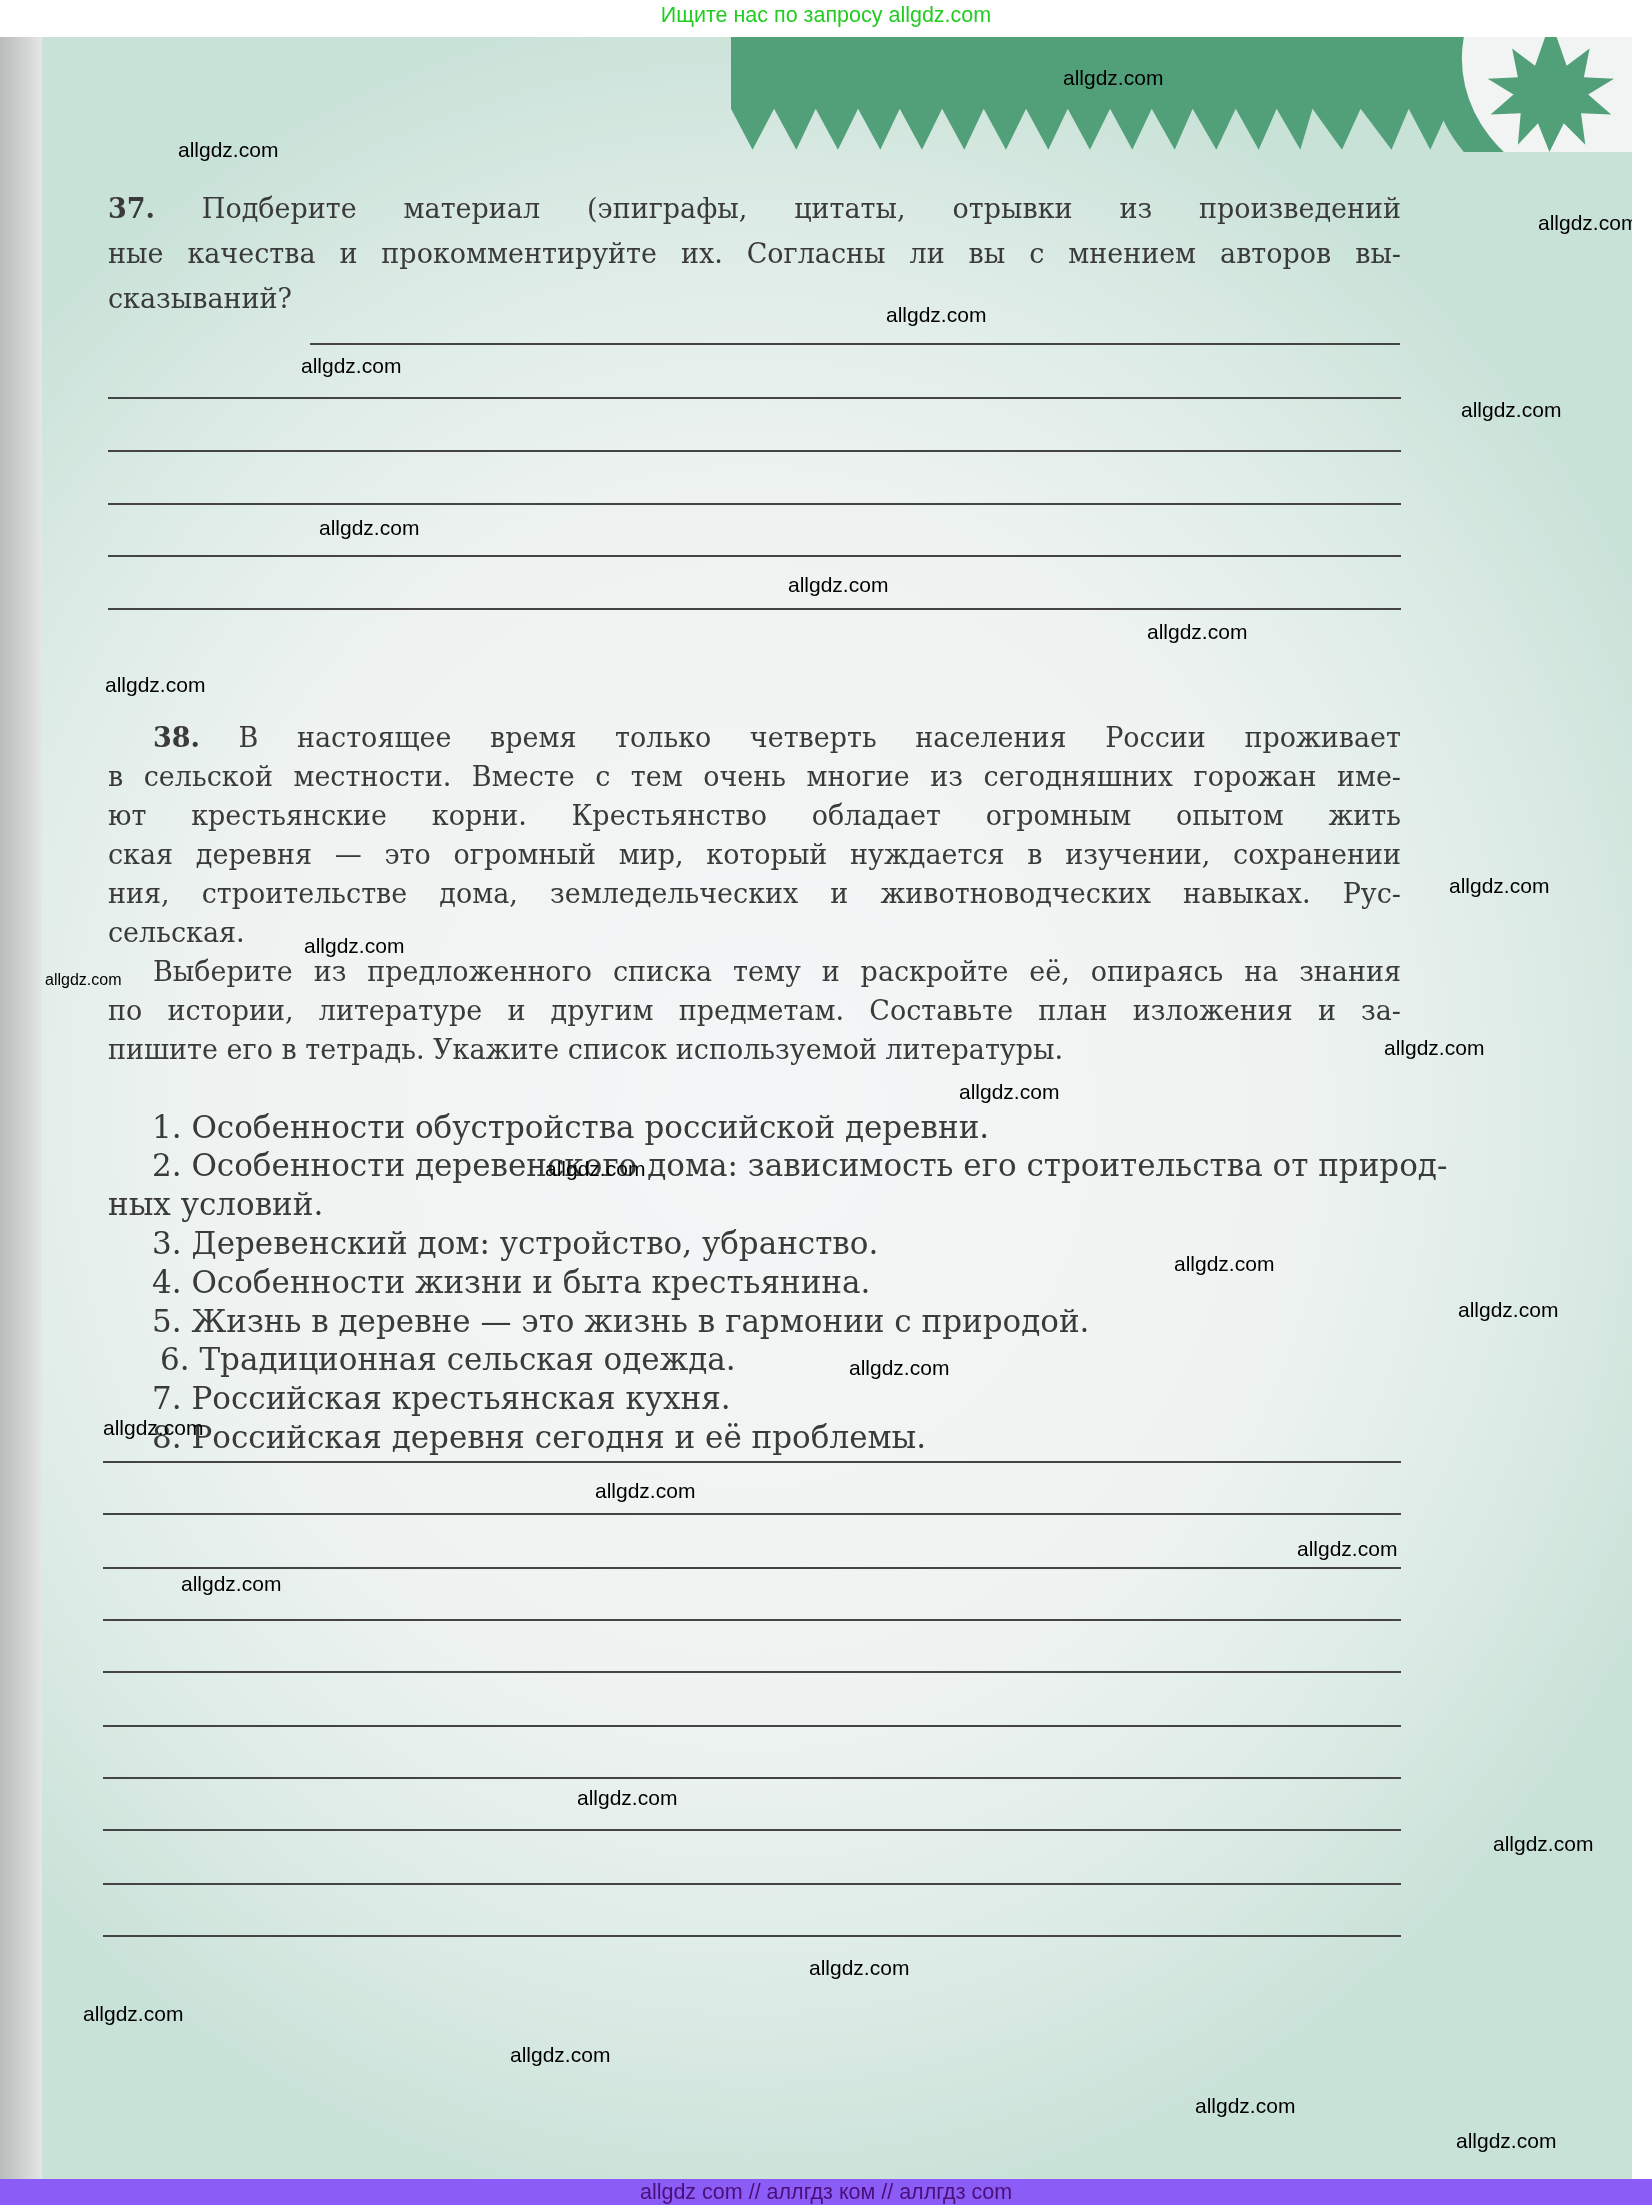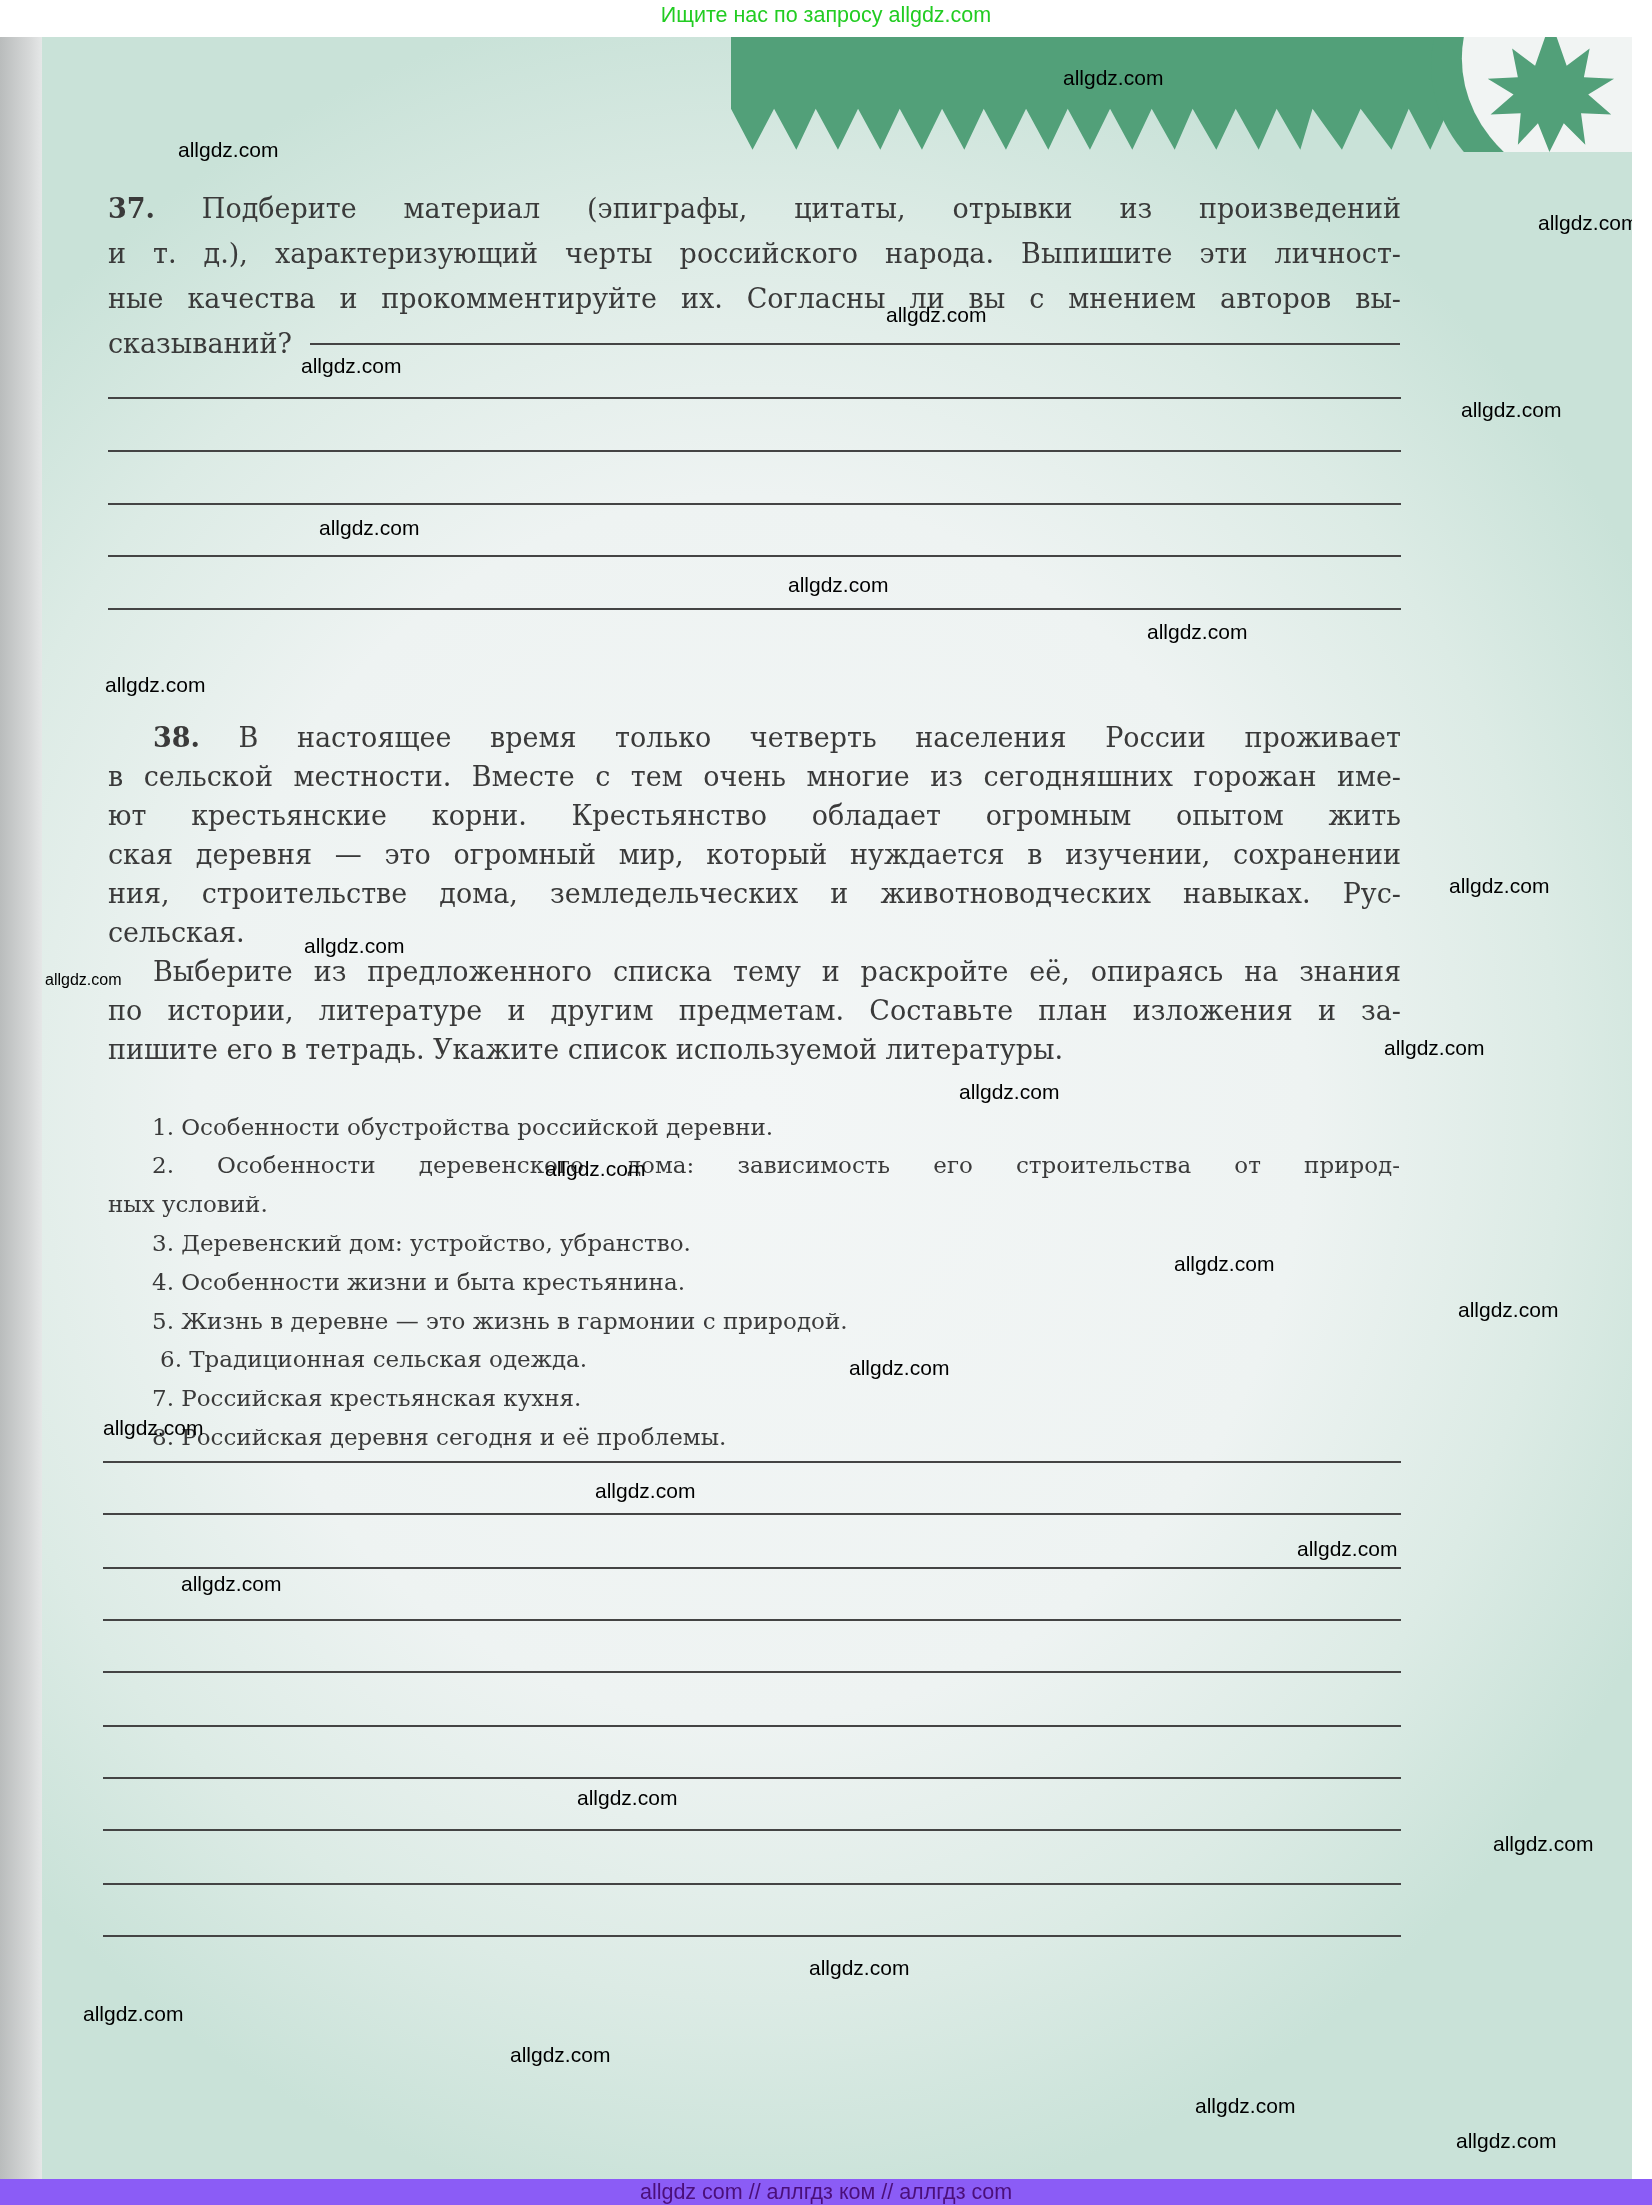--- a/index.html
+++ b/index.html
@@ -11,21 +11,21 @@
   .spine { position:absolute; left:0; top:0; width:42px; height:100%; background:linear-gradient(to right,#b9bcbc,#d6d8d8 70%,#e5e7e7); }
   .banner { position:absolute; left:731px; top:0; width:901px; height:115px; }
   .text-block { position:absolute; color:#3a3a3a; font-family:"DejaVu Serif", serif; font-size:27px; line-height:45px; text-align:justify; }
   .line-row { position:absolute; height:2.2px; background:#444; }
   .wm { position:absolute; color:#000; font-family:"Liberation Sans", sans-serif; font-size:21px; white-space:nowrap; }
   .wm.small { font-size:16px; }
   .pagenum-box { position:absolute; left:744px; top:1991px; width:167px; height:152px; background:#8fc4a9; }
   .pagenum { position:absolute; left:0; width:167px; top:26px; text-align:center; font-family:"DejaVu Sans", sans-serif; font-weight:bold; font-size:36px; color:#2a3a2e; }
   .footer { position:absolute; left:0; top:2179px; width:1652px; height:26.6px; background:#8b5cf6; text-align:center; color:#4b0f7a; font-family:"Liberation Sans", sans-serif; font-size:21.5px; line-height:26.6px; }
   .task-num { font-weight:bold; }
-  .list-item { position:absolute; color:#3a3a3a; font-family:"DejaVu Serif", serif; font-size:23px; line-height:39px; white-space:nowrap; }
+  .list-item { position:absolute; color:#3a3a3a; font-family:"DejaVu Serif", serif; font-size:31px; line-height:39px; white-space:nowrap; }
 </style>
 </head>
 <body>
 
 <div class="top-band">
   <div class="top-banner-text">Ищите нас по запросу allgdz.com</div>
 </div>
 
 <div class="page">
   <div class="spine"></div>
@@ -34,21 +34,20 @@
     <path fill="#52a079" d="M0 0 H1255 V160 H0 Z" opacity="0"></path>
     <path fill="#52a079" d="M0 0 H930 L950 160 L0 160 Z" opacity="0"></path>
     <path fill="#52a079" d="M0 0 L1000 0 L1000 100 L974 157 L944 100 L920 157 L877 100 L851 157 L810 100 L793 157 L760 100 L735 157 L703 100 L676 157 L643 100 L618 157 L586 100 L559 157 L528 100 L500 157 L469 100 L442 157 L411 100 L383 157 L352 100 L325 157 L294 100 L266 157 L235 100 L208 157 L177 100 L149 157 L118 100 L91 157 L60 100 L30 157 L0 100 Z"></path>
     <ellipse cx="1230" cy="40" rx="255" ry="210" fill="#52a079"></ellipse>
     <ellipse cx="1250" cy="30" rx="232" ry="196" fill="#f1f4f3"></ellipse>
     <polygon fill="#52a079" points="1150,0 1164,40 1196,16 1188,56 1230,58 1194,80 1226,108 1184,106 1190,150 1160,120 1140,160 1124,120 1096,150 1100,106 1058,108 1090,80 1054,58 1096,56 1088,16 1120,40 1134,0"></polygon>
   </svg>
 
   <div class="text-block" style="left:108px; top:149px; width:1293px;">
     <div style="text-align:justify; text-align-last:justify;"><span class="task-num">37.</span> <span>Подберите материал (эпиграфы, цитаты, отрывки из произведений</span></div>
-    <div style="text-align-last:justify;">и т. д.), характеризующий черты российского народа. Выпишите эти личност-</div>
     <div style="text-align-last:justify;">ные качества и прокомментируйте их. Согласны ли вы с мнением авторов вы-</div>
     <div>сказываний?</div>
   </div>
   <div class="line-row" style="left:310px; top:306px; width:1090px;"></div>
   <div class="line-row" style="left:108px; top:360px; width:1293px;"></div>
   <div class="line-row" style="left:108px; top:413px; width:1293px;"></div>
   <div class="line-row" style="left:108px; top:466px; width:1293px;"></div>
   <div class="line-row" style="left:108px; top:518px; width:1293px;"></div>
   <div class="line-row" style="left:108px; top:571px; width:1293px;"></div>
 

